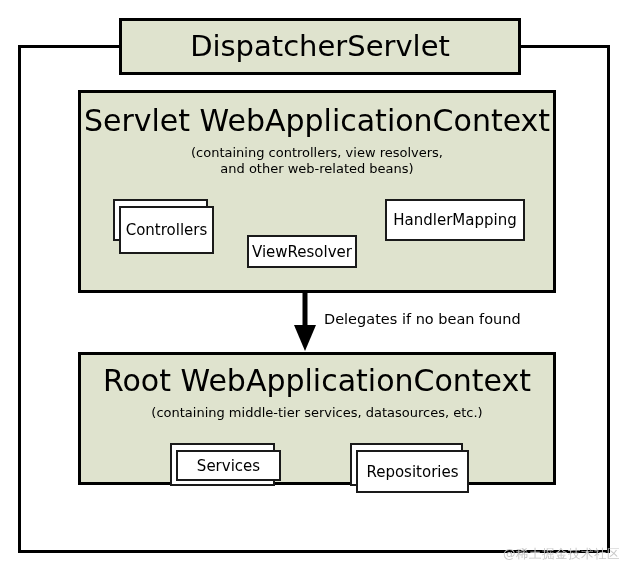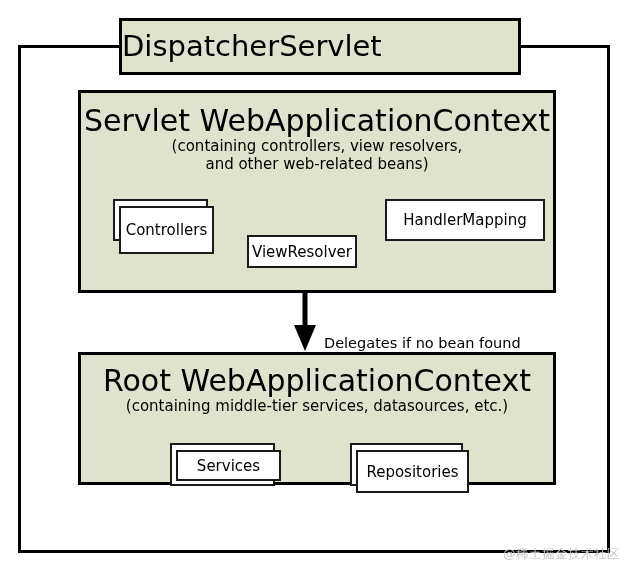--- a/index.html
+++ b/index.html
@@ -41,20 +41,21 @@
     box-sizing: border-box;
   }
 
   .dispatcher-box {
     left: 119px;
     top: 18px;
     width: 402px;
     height: 57px;
     display: flex;
     align-items: center;
+    justify-content: center;
   }
   .dispatcher-title {
     font-size: 29px;
     line-height: 1;
     color: #000000;
     white-space: nowrap;
   }
 
   .servlet-ctx-box {
     left: 78px;
@@ -76,23 +77,24 @@
     right: 0;
     text-align: center;
     color: #000000;
   }
   .ctx-title {
     font-size: 30px;
     line-height: 1.05;
     white-space: nowrap;
   }
   .ctx-subtitle {
-    font-size: 15px;
+    font-size: 13px;
     line-height: 1.25;
     white-space: pre-line;
+    margin-top: 8px;
   }
 
   .servlet-ctx-box .ctx-heading { top: 12px; }
   .root-ctx-box   .ctx-heading { top: 10px; }
 
   
   .card {
     position: absolute;
     background: #ffffff;
     border: 2px solid #1a1a1a;
@@ -110,21 +112,21 @@
     border: 2px solid #1a1a1a;
     box-sizing: border-box;
   }
 
   
   .card-controllers-back { left: 113px; top: 199px; width: 95px; height: 42px; }
   .card-controllers      { left: 119px; top: 206px; width: 95px; height: 48px; }
 
   .card-viewresolver     { left: 247px; top: 235px; width: 110px; height: 33px; }
 
-  .card-handlermapping   { left: 385px; top: 199px; width: 160px; height: 42px; }
+  .card-handlermapping   { left: 385px; top: 199px; width: 140px; height: 42px; }
 
   
   .card-services-back    { left: 170px; top: 443px; width: 105px; height: 43px; }
   .card-services         { left: 176px; top: 450px; width: 105px; height: 31px; }
 
   .card-repositories-back{ left: 350px; top: 443px; width: 113px; height: 43px; }
   .card-repositories     { left: 356px; top: 450px; width: 113px; height: 43px; }
 
   
   .delegate-arrow {
@@ -134,21 +136,20 @@
     width: 30px;
     height: 59px;
   }
   .delegate-label {
     position: absolute;
     left: 324px;
     top: 311px;
     font-size: 14.5px;
     color: #000000;
     white-space: nowrap;
-    margin-top: 24px;
   }
 
   
   .watermark {
     position: absolute;
     right: 14px;
     bottom: 6px;
     font-size: 12.5px;
     color: #c9c9c9;
     white-space: nowrap;

